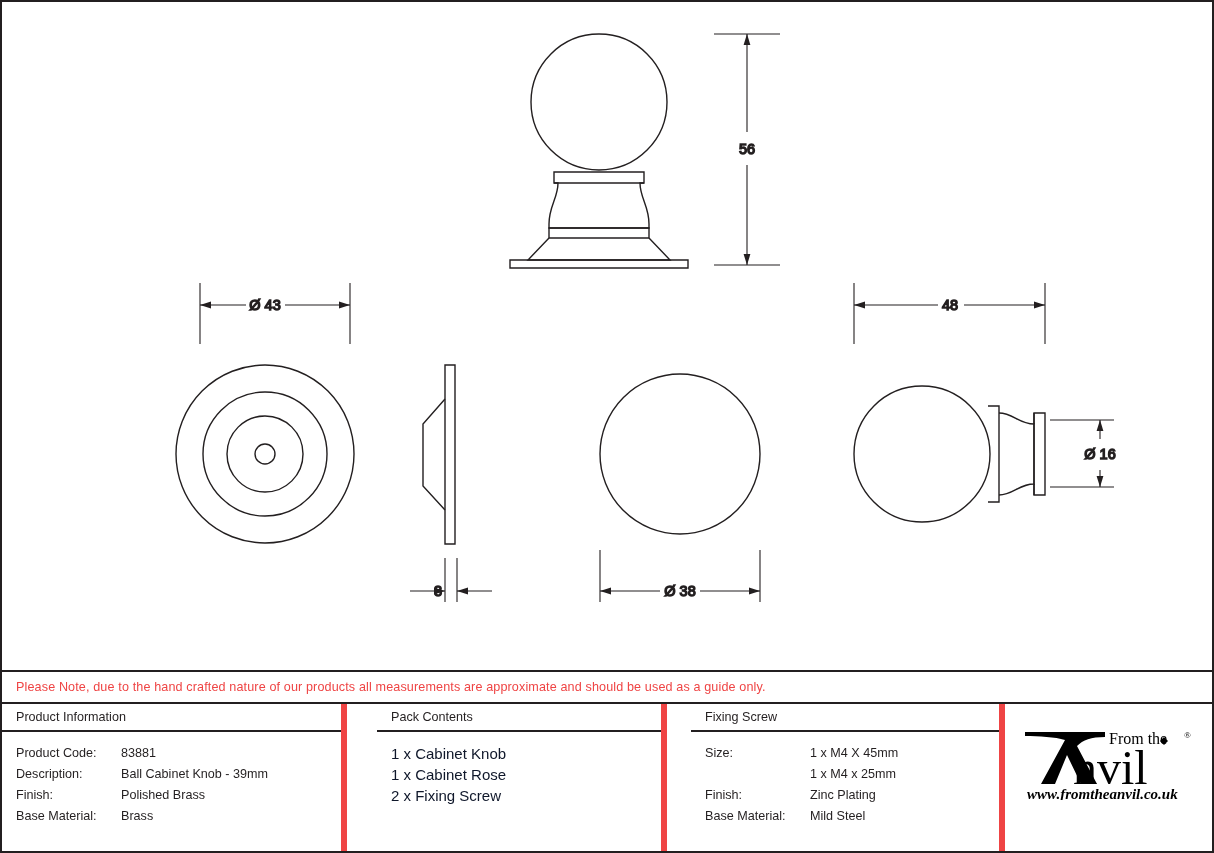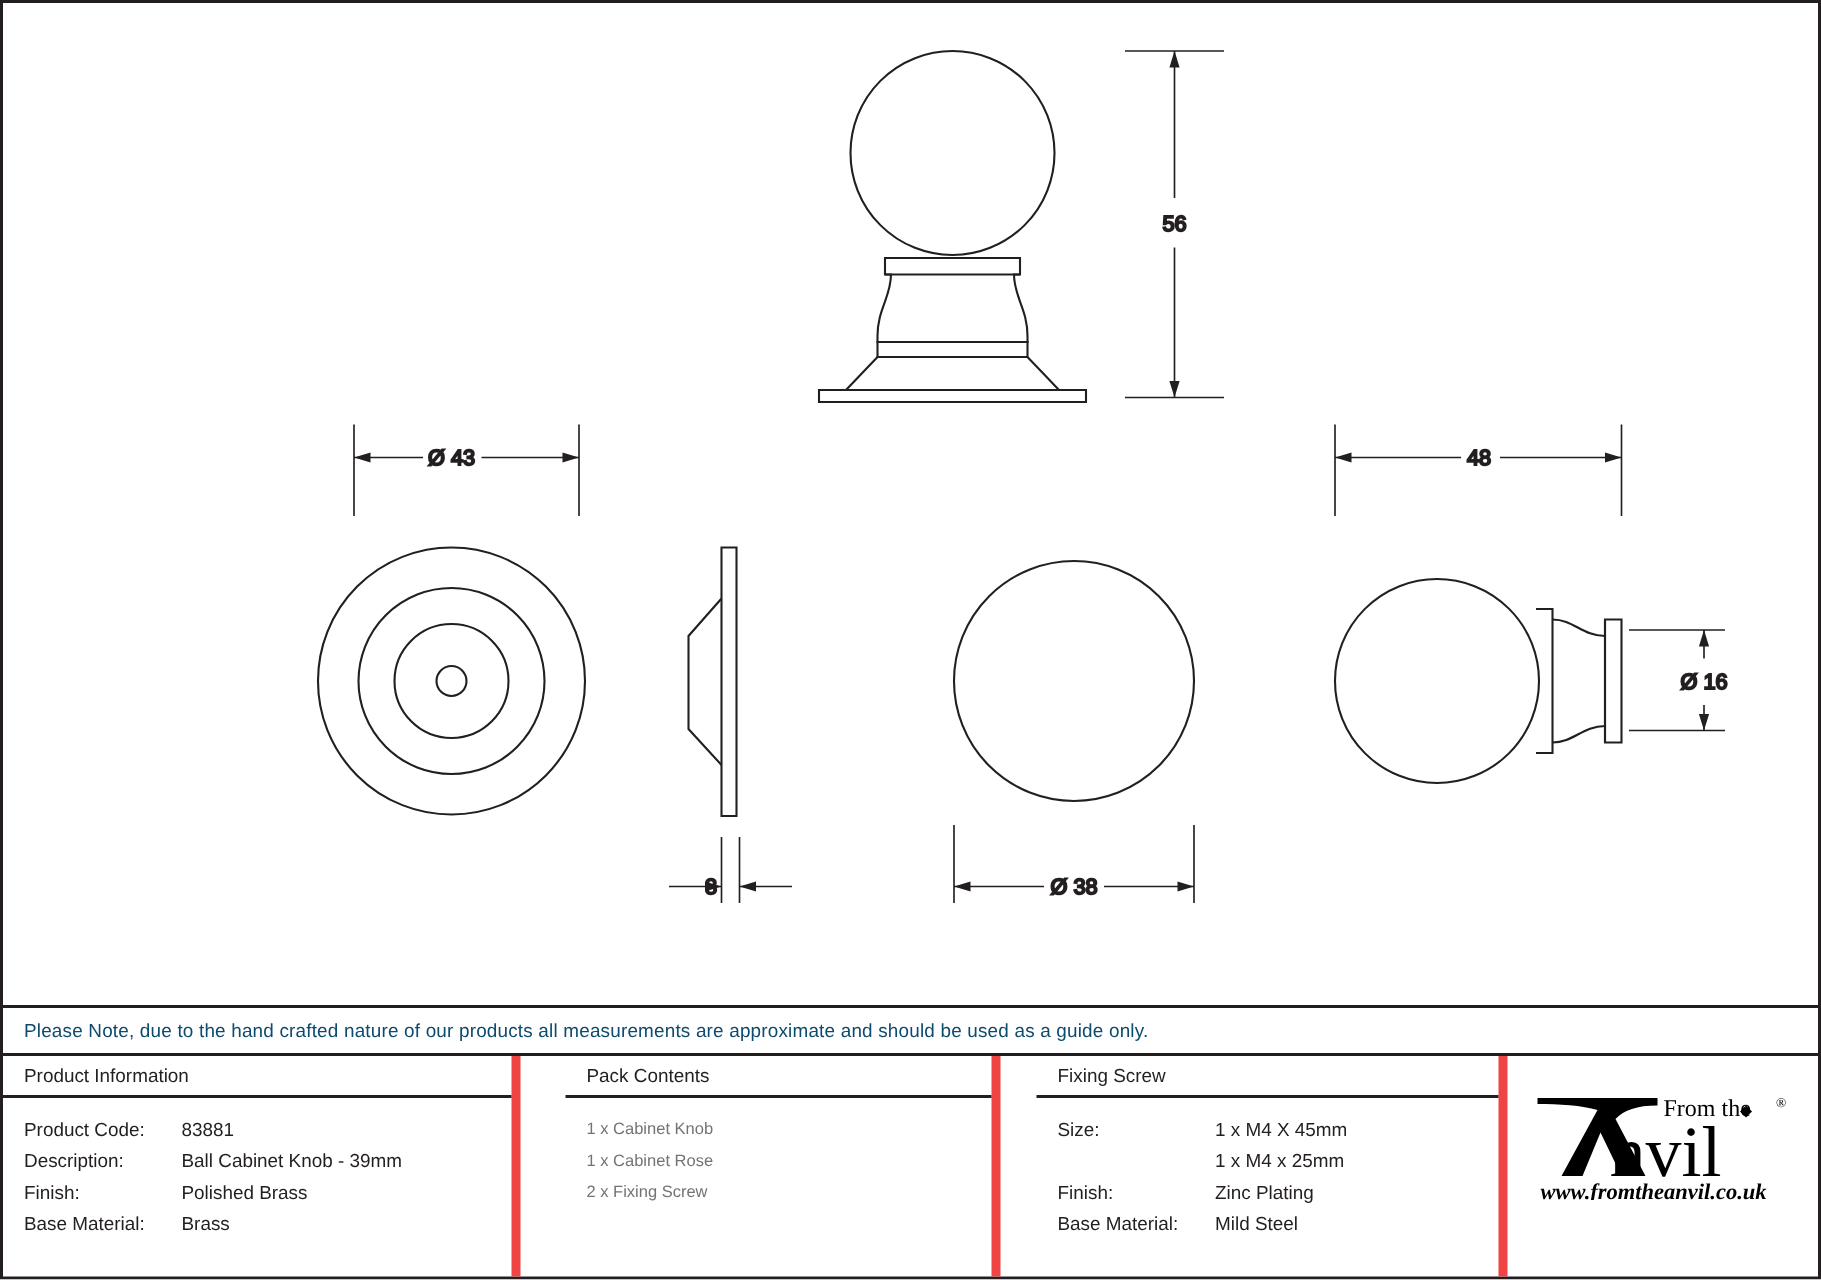--- a/index.html
+++ b/index.html
@@ -16,21 +16,20 @@
     box-sizing: border-box;
     font-family: "Liberation Sans", sans-serif;
     overflow: hidden;
   }
   #drawing-area {
     position: absolute;
     left: 0;
     top: 0;
     width: 1040px;
     height: 670px;
-    margin-left: 36px;
   }
   svg.dwg {
     display: block;
   }
   .dim-text {
     font-family: "Liberation Sans", sans-serif;
     font-size: 14.5px;
     fill: #231f20;
   }
 
@@ -47,21 +46,21 @@
     box-sizing: border-box;
     height: 34px;
     border-top: 2px solid #231f20;
     border-bottom: 2px solid #231f20;
     display: flex;
     align-items: center;
     padding-left: 14px;
   }
   .note-row .note-text {
     font-size: 12.6px;
-    color: #0c4a6e;
+    color: #ef4444;
     letter-spacing: 0.01em;
   }
   .table-body {
     display: flex;
     height: 149px;
     box-sizing: border-box;
   }
   .col {
     box-sizing: border-box;
     position: relative;
@@ -90,22 +89,22 @@
     font-size: 12.6px;
     color: #231f20;
   }
   .spec-label {
     width: 105px;
     flex: 0 0 105px;
   }
   .spec-val { flex: 1 1 auto; }
   .plain-row {
     line-height: 21px;
-    font-size: 11px;
-    color: #737373;
+    font-size: 15px;
+    color: #0f172a;
   }
   
   .logo-cell {
     position: relative;
     width: 207px;
     height: 149px;
   }
   .logo-wrap {
     position: absolute;
     left: 16px;

